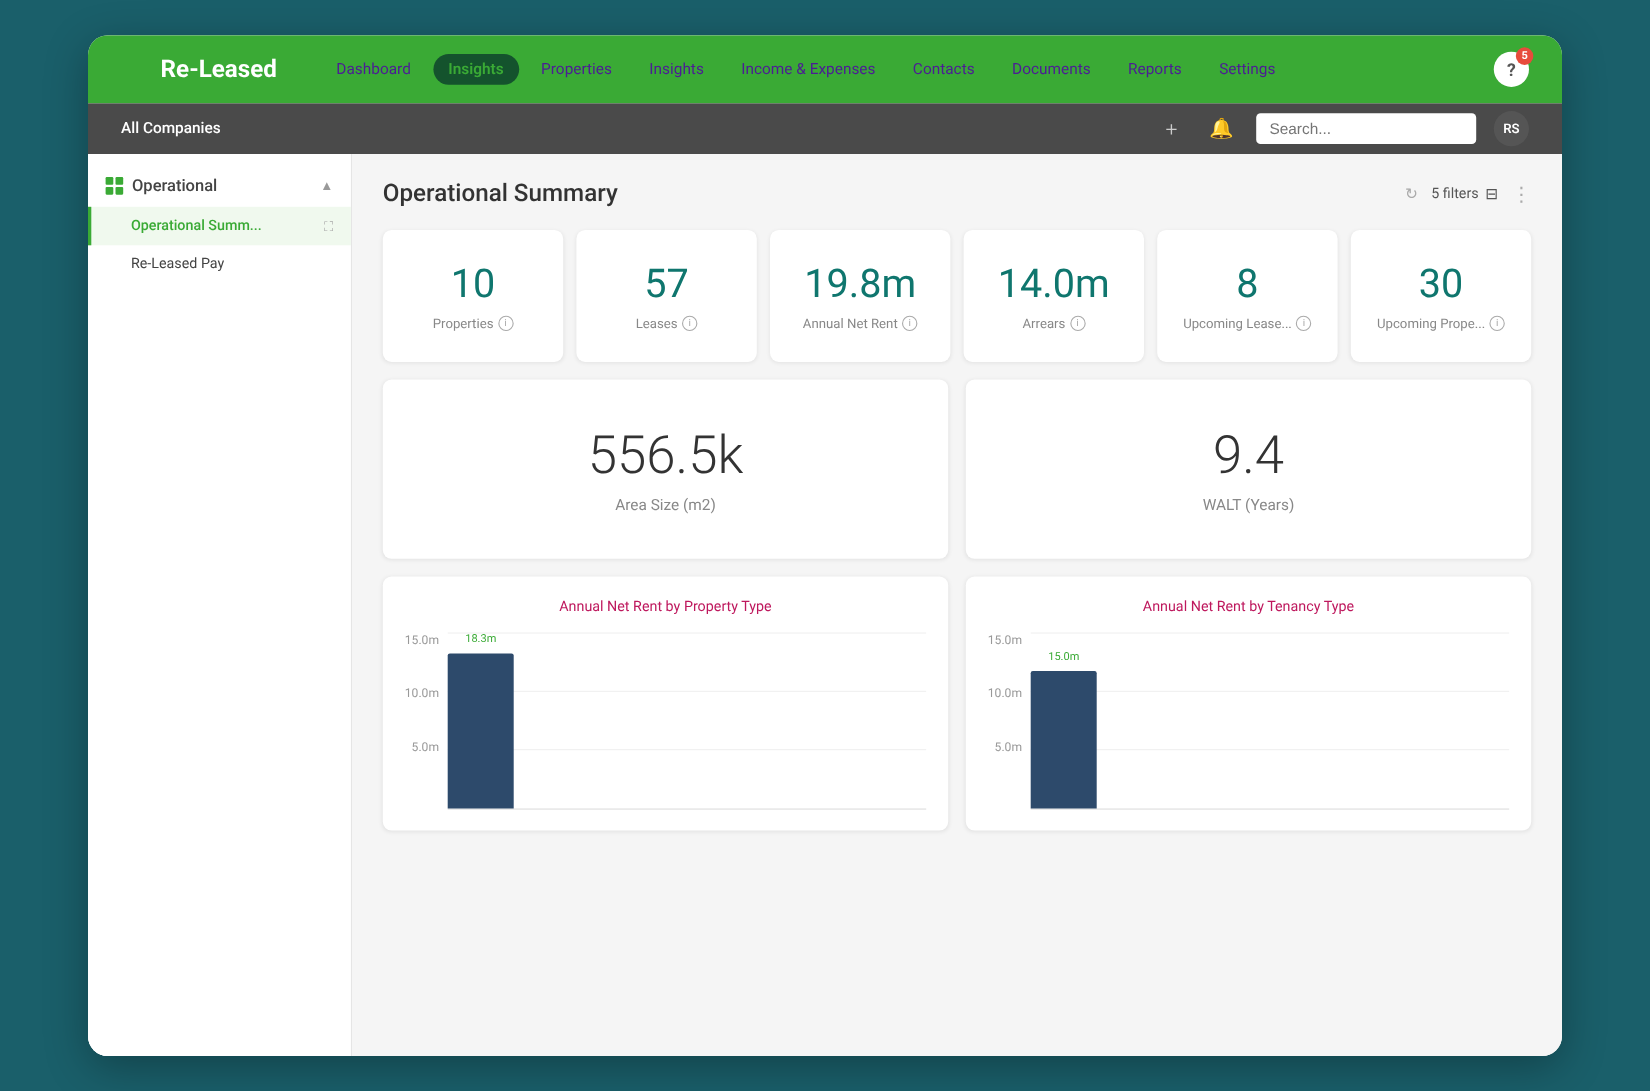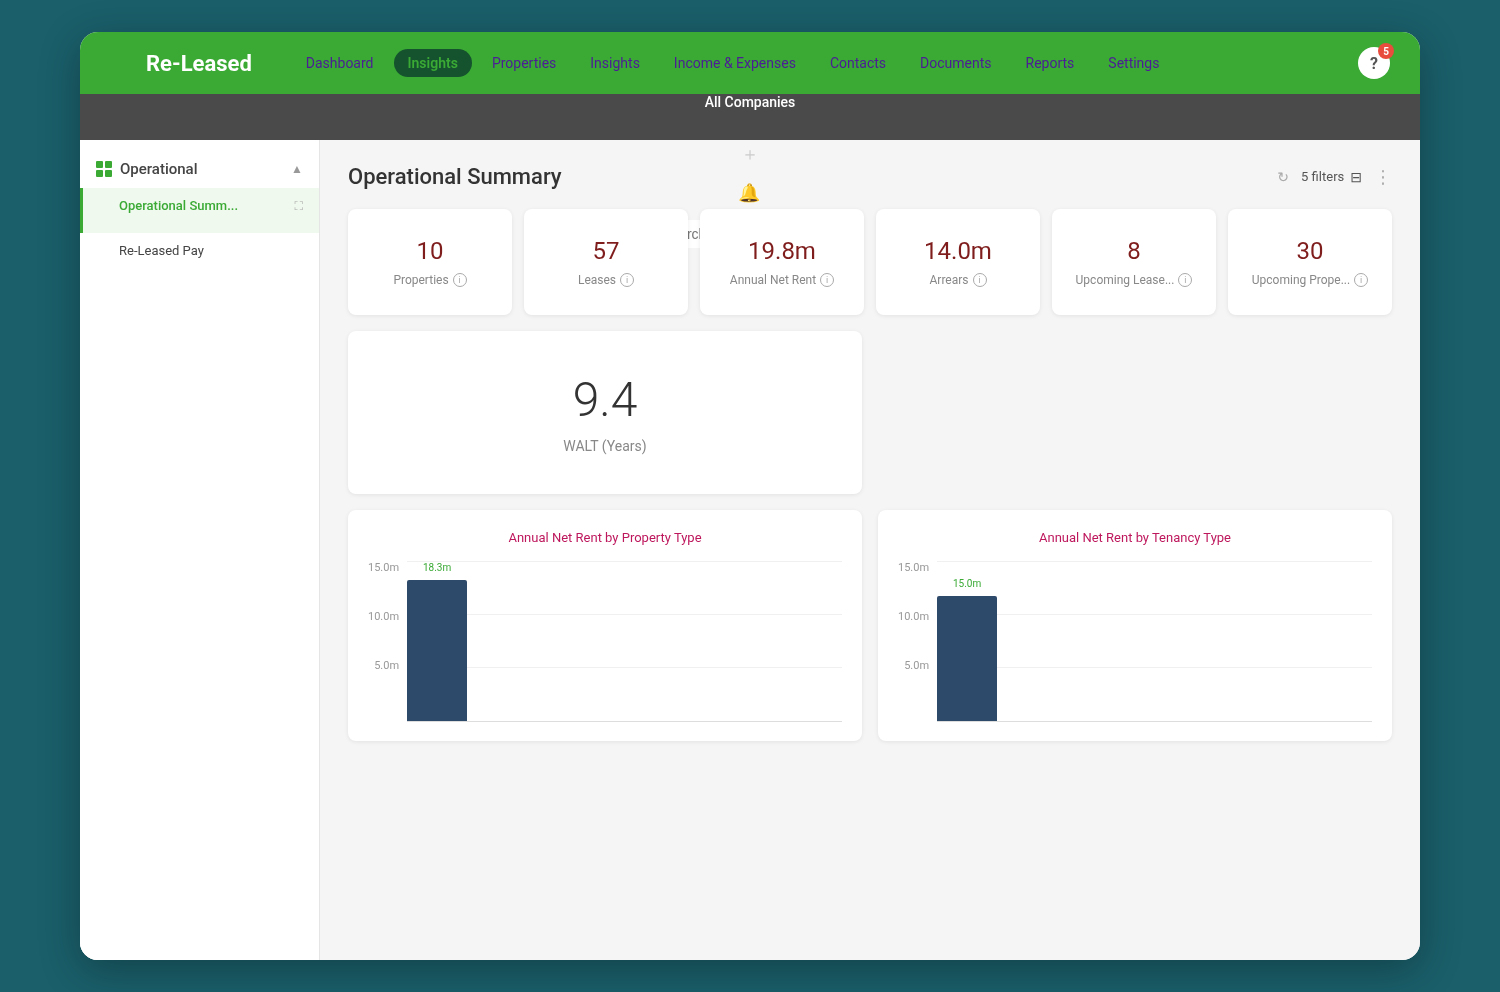--- a/index.html
+++ b/index.html
@@ -89,21 +89,20 @@
       right: -4px;
     }
     
     .sub-nav {
       background: #4a4a4a;
       padding: 0 30px;
       display: flex;
       align-items: center;
       height: 46px;
       gap: 16px;
-      flex-direction: column;
     }
     .sub-nav-title {
       color: white;
       font-size: 14px;
       font-weight: 500;
     }
     .sub-nav-spacer { flex: 1; }
     .icon-btn {
       background: none;
       border: none;
@@ -172,21 +171,21 @@
       grid-template-columns: 1fr 1fr;
       gap: 2px;
       width: 16px;
       height: 16px;
     }
     .grid-icon span {
       background: #3aaa35;
       border-radius: 1px;
     }
     .sidebar-item {
-      padding: 10px 16px 20px 36px;
+      padding: 10px 16px 10px 36px;
       font-size: 13px;
       color: #444;
       cursor: pointer;
       display: flex;
       align-items: center;
       justify-content: space-between;
       border-left: 3px solid transparent;
     }
     .sidebar-item.active {
       background: #f0f9ee;
@@ -236,23 +235,23 @@
       margin-bottom: 16px;
     }
     .stat-card {
       background: white;
       border-radius: 8px;
       padding: 28px 16px;
       text-align: center;
       box-shadow: 0 1px 4px rgba(0,0,0,0.08);
     }
     .stat-value {
-      font-size: 24px;
+      font-size: 36px;
       font-weight: 400;
-      color: #7f1d1d;
+      color: #0f766e;
       margin-bottom: 8px;
     }
     .stat-label {
       font-size: 12px;
       color: #888;
       display: flex;
       align-items: center;
       justify-content: center;
       gap: 4px;
     }
@@ -475,20 +474,24 @@
     <div class="stat-value">30</div>
     <div class="stat-label">
       Upcoming Prope...
       <span class="info-icon">i</span>
     </div>
   </div>
         </div>
 
       <div class="big-stats-row" id="big-stats-row">
           <div class="big-stat-card">
+    <div class="big-stat-value">556.5k</div>
+    <div class="big-stat-label">Area Size (m2)</div>
+  </div>
+          <div class="big-stat-card">
     <div class="big-stat-value">9.4</div>
     <div class="big-stat-label">WALT (Years)</div>
   </div>
         </div>
 
       <div class="charts-row" id="charts-row">
           <div class="chart-card">
     <div class="chart-title">Annual Net Rent by Property Type</div>
     <div class="chart-container">
       <div class="chart-y-axis">

